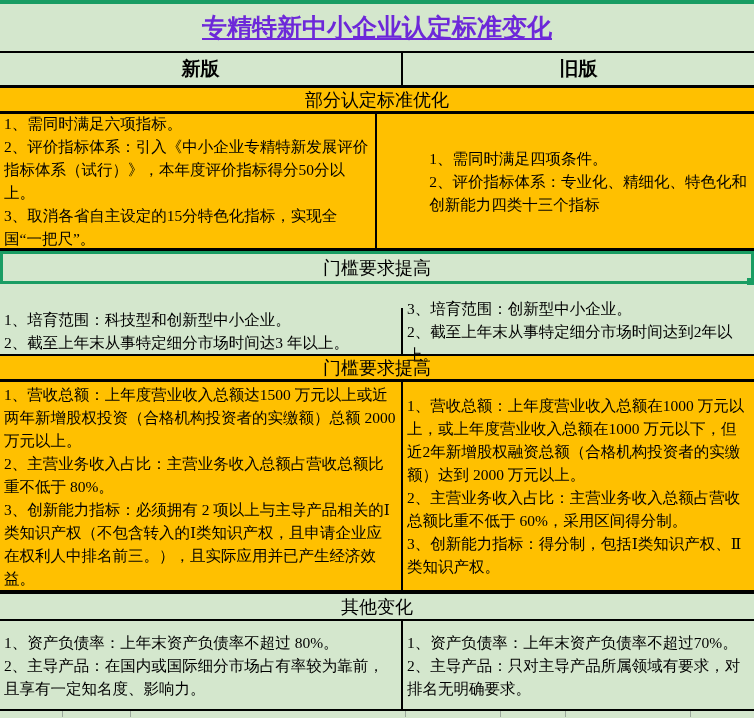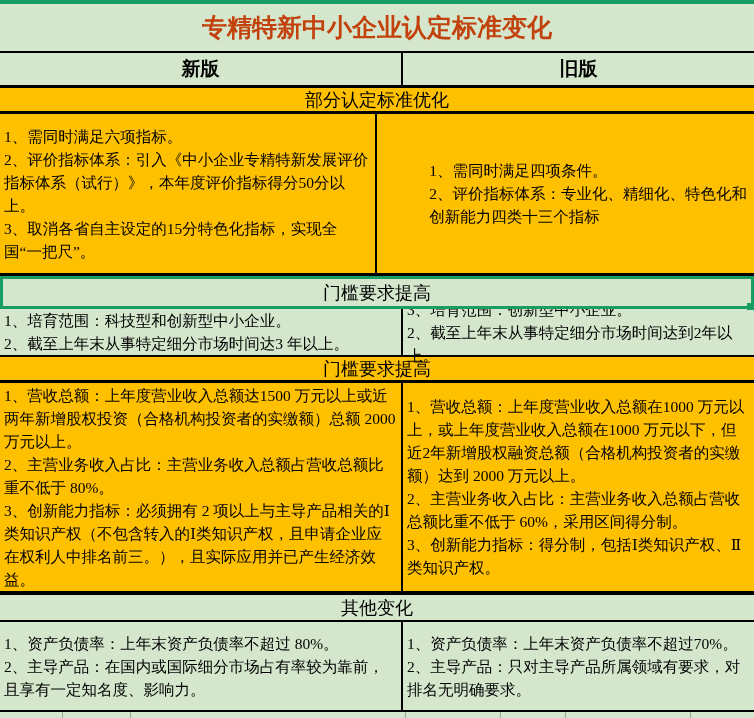--- a/index.html
+++ b/index.html
@@ -9,23 +9,24 @@
     background:#d4e7cd;
     color:#000;
   }
   .sheet { width:754px; height:718px; position:relative; background:#d4e7cd; overflow:hidden; }
 
   .topbar { height:4px; background:#199d63; }
 
   .title-row {
     height:49px; background:#d4e7cd;
     display:flex; align-items:center; justify-content:center;
-    font-size:25px; font-weight:bold; color:#c2410c;
+    font-size:25px; font-weight:bold; color:#6d28d9;
     border-bottom:2px solid #000;
     font-family:"Liberation Serif","DejaVu Serif",serif;
+    text-decoration:underline;
   }
 
   .col-header-row {
     height:35px; display:flex; background:#d4e7cd;
     border-bottom:3px solid #000;
   }
   .col-header-row > div {
     display:flex; align-items:center; justify-content:center;
     font-size:19px; font-weight:bold;
     font-family:"Liberation Serif","DejaVu Serif",serif;
@@ -57,22 +58,22 @@
   .body-row.green  { background:#d4e7cd; border-bottom:2px solid #000; }
   .cell {
     padding:3px 5px 3px 4px;
     font-size:15.5px; line-height:23px;
     display:flex; flex-direction:column; justify-content:center;
     font-family:"Liberation Serif","DejaVu Serif",serif;
   }
   .cell.left  { width:403px; border-right:2px solid #000; }
   .cell.right { width:351px; }
 
-  .h-body1 { height:162px;gap:48px; }
-  .h-body2 { height:48px; }
+  .h-body1 { height:137px;gap:48px; }
+  .h-body2 { height:48px;margin-top:24px; }
   .h-body3 { height:211px; }
   .h-body4 { height:90px; }
   .h-sec3  { height:27px; }
   .h-sec4  { height:28px; border-top:1px solid #000; }
 
   .bottom-strip { height:6px; background:#d4e7cd; position:relative; }
   .bottom-strip .vline {
     position:absolute; top:0; bottom:0; width:1px; background:#9aa79a;
   }
 </style>

